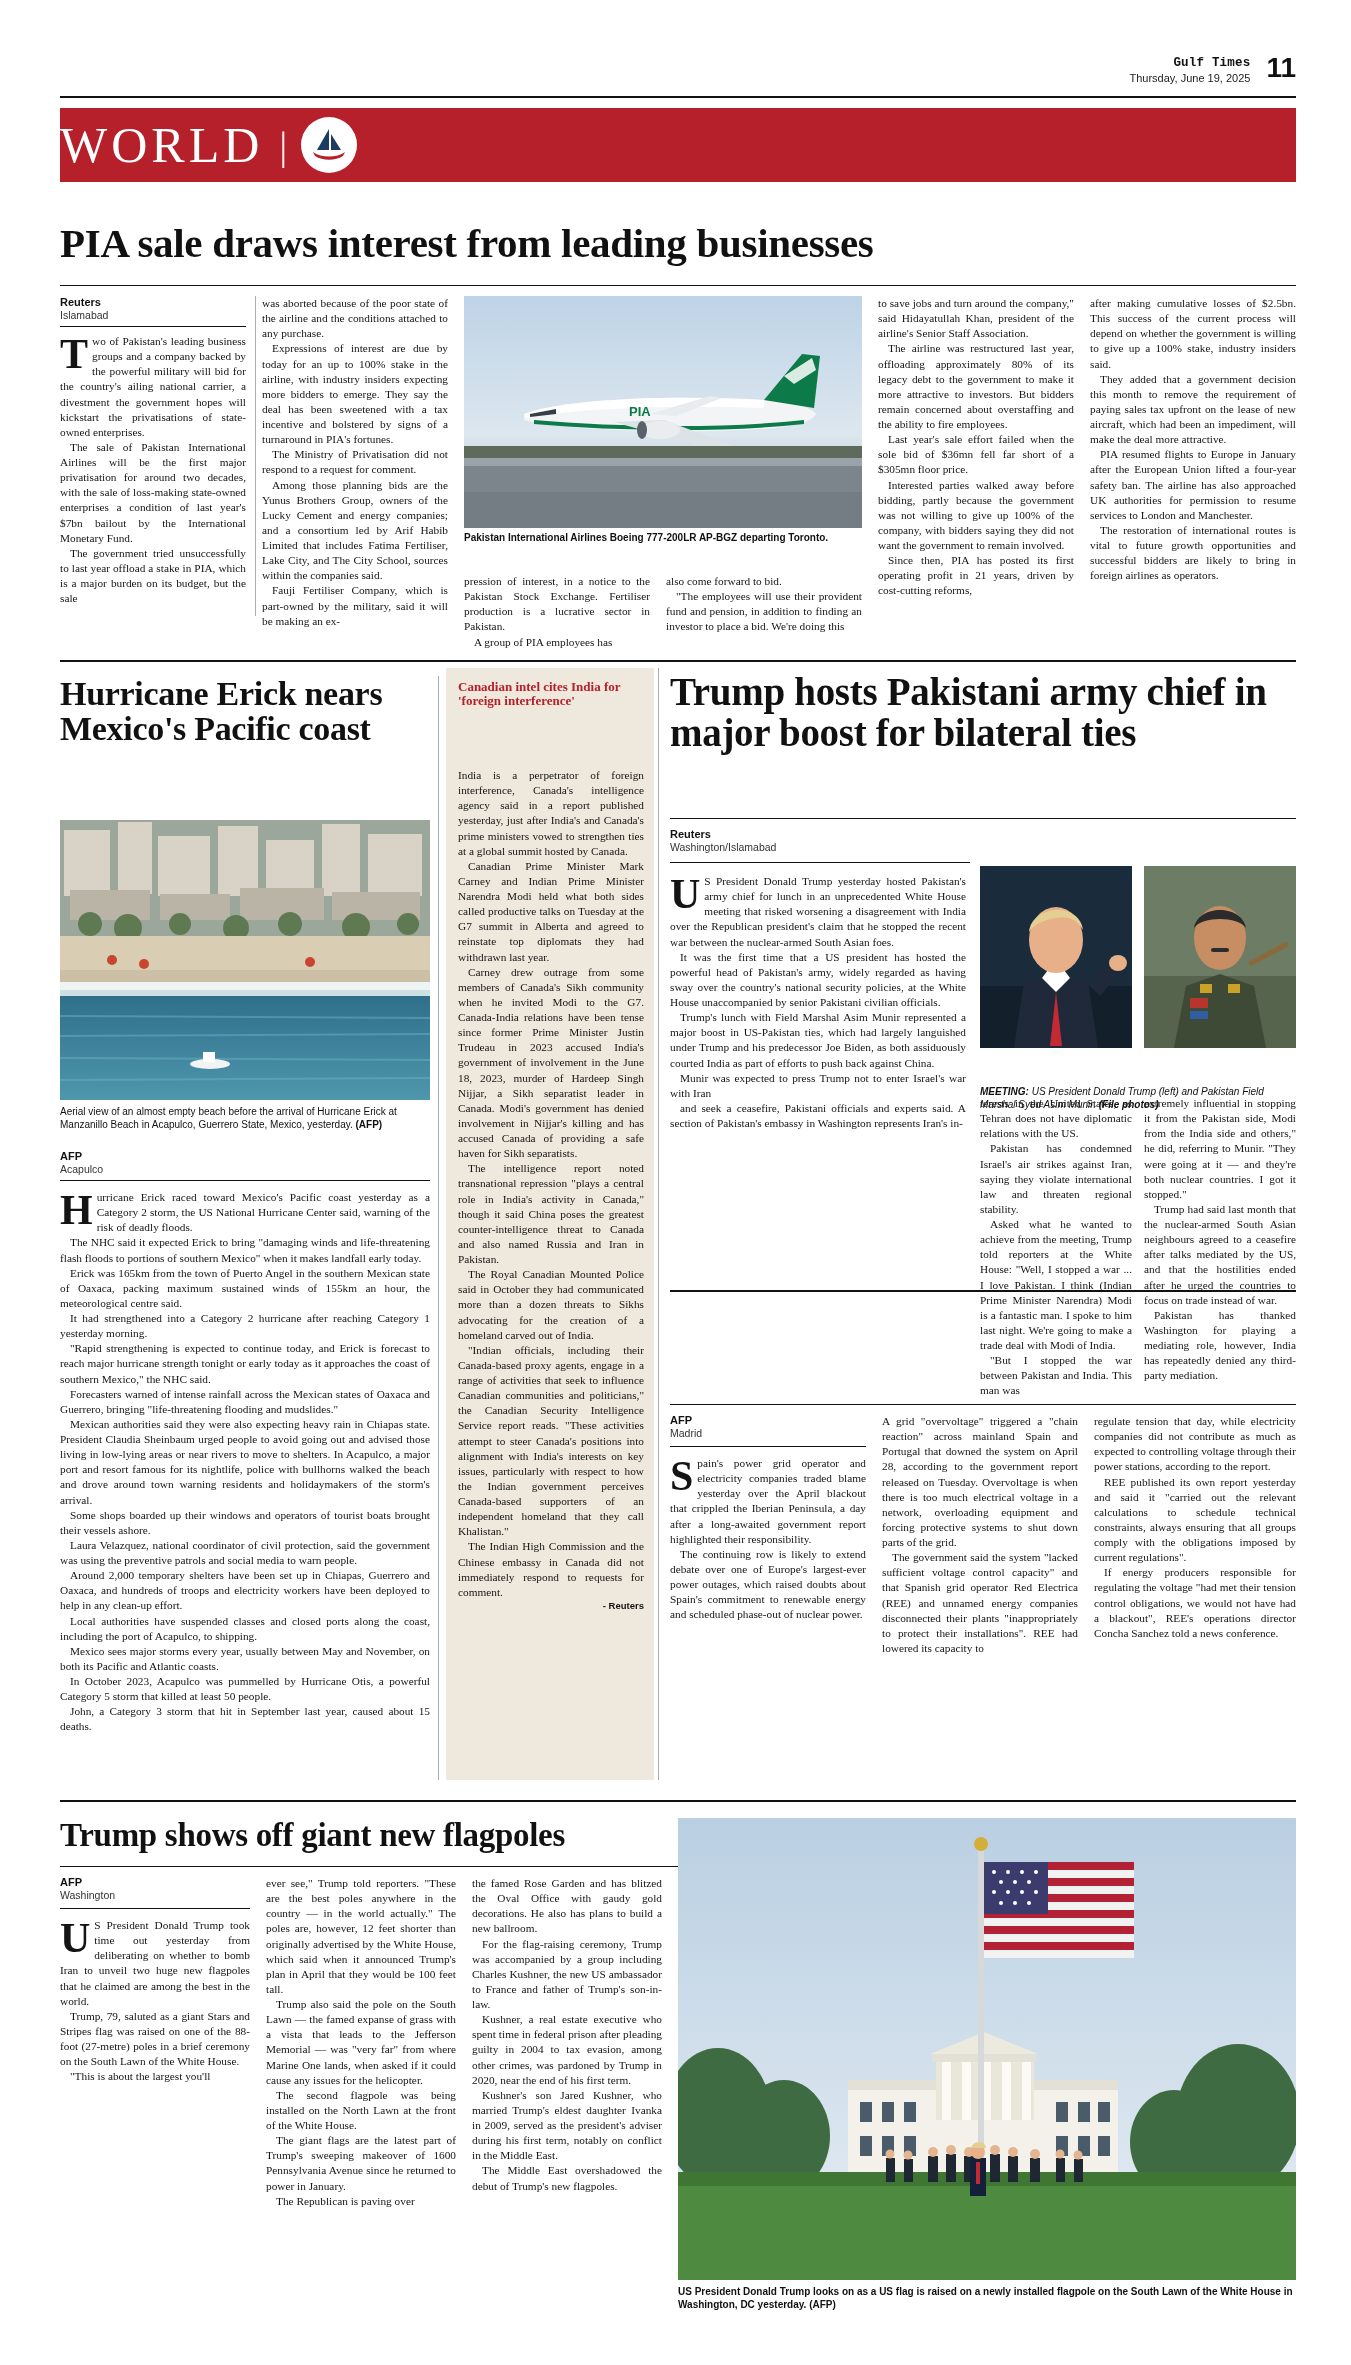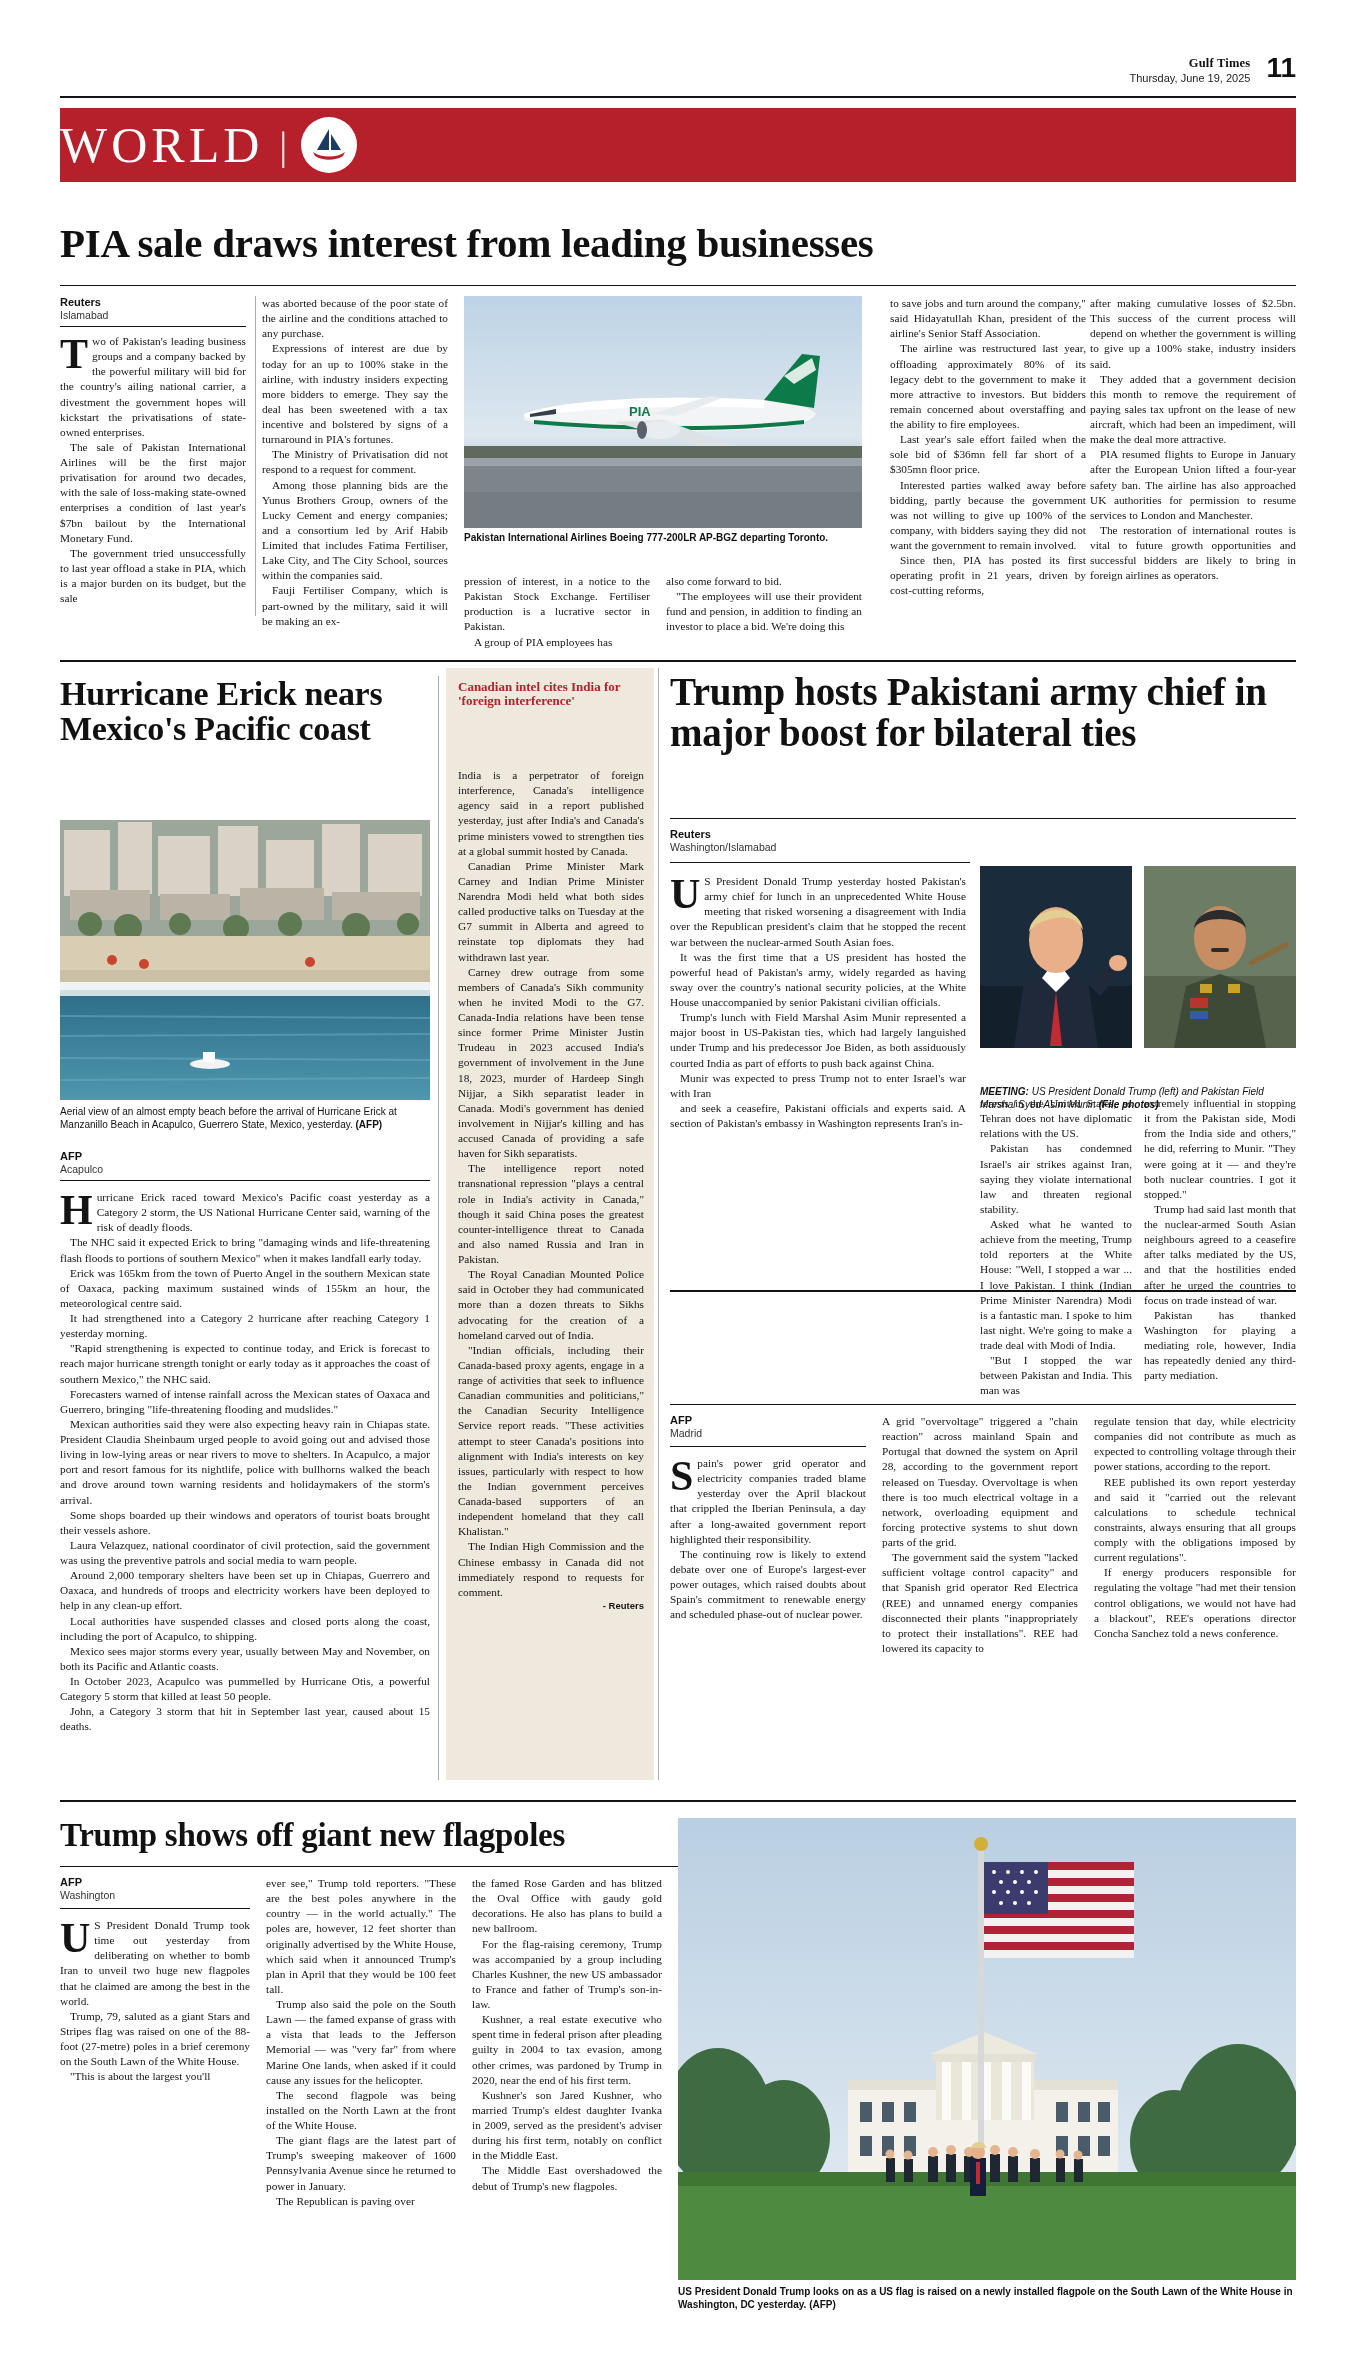--- a/index.html
+++ b/index.html
@@ -24,21 +24,21 @@
 
   
   .masthead {
     position: absolute;
     left: 60px; top: 56px; width: 1236px; height: 40px;
     border-bottom: 2.5px solid #111;
     display: flex; align-items: flex-start; justify-content: flex-end;
   }
   .masthead-right { display: flex; align-items: flex-start; gap: 16px; }
   .mast-lines { text-align: right; line-height: 1.15; }
-  .mast-title { font-family: Liberation Serif, serif; font-weight: bold; font-size: 12.5px; letter-spacing: .2px; }
+  .mast-title { font-family: Liberation Mono, monospace; font-weight: bold; font-size: 12.5px; letter-spacing: .2px; }
   .mast-date { font-family: "Liberation Sans", sans-serif; font-size: 11px; color: #222; margin-top: 2px; }
   .mast-page { font-family: "Liberation Sans", sans-serif; font-weight: bold; font-size: 28px; line-height: 28px; margin-top: -2px; }
 
   
   .banner {
     position: absolute;
     left: 60px; top: 108px; width: 1236px; height: 74px;
     background: #b5202a;
     display: flex; align-items: center; justify-content: flex-start;
   }
@@ -206,21 +206,21 @@
 
   <div class="col" style="position:absolute;left:464px;top:574px;width:186px;">
     <p class="first">pression of interest, in a notice to the Pakistan Stock Exchange. Fertiliser production is a lucrative sector in Pakistan.</p>
     <p>A group of PIA employees has</p>
   </div>
   <div class="col" style="position:absolute;left:666px;top:574px;width:196px;">
     <p class="first">also come forward to bid.</p>
     <p>"The employees will use their provident fund and pension, in addition to finding an investor to place a bid. We're doing this</p>
   </div>
 
-  <div class="col" style="position:absolute;left:878px;top:296px;width:196px;margin-left:12px;">
+  <div class="col" style="position:absolute;left:878px;top:296px;width:196px;">
     <p class="first">to save jobs and turn around the company," said Hidayatullah Khan, president of the airline's Senior Staff Association.</p>
     <p>The airline was restructured last year, offloading approximately 80% of its legacy debt to the government to make it more attractive to investors. But bidders remain concerned about overstaffing and the ability to fire employees.</p>
     <p>Last year's sale effort failed when the sole bid of $36mn fell far short of a $305mn floor price.</p>
     <p>Interested parties walked away before bidding, partly because the government was not willing to give up 100% of the company, with bidders saying they did not want the government to remain involved.</p>
     <p>Since then, PIA has posted its first operating profit in 21 years, driven by cost-cutting reforms,</p>
   </div>
 
   <div class="col" style="position:absolute;left:1090px;top:296px;width:206px;">
     <p class="first">after making cumulative losses of $2.5bn. This success of the current process will depend on whether the government is willing to give up a 100% stake, industry insiders said.</p>
     <p>They added that a government decision this month to remove the requirement of paying sales tax upfront on the lease of new aircraft, which had been an impediment, will make the deal more attractive.</p>

